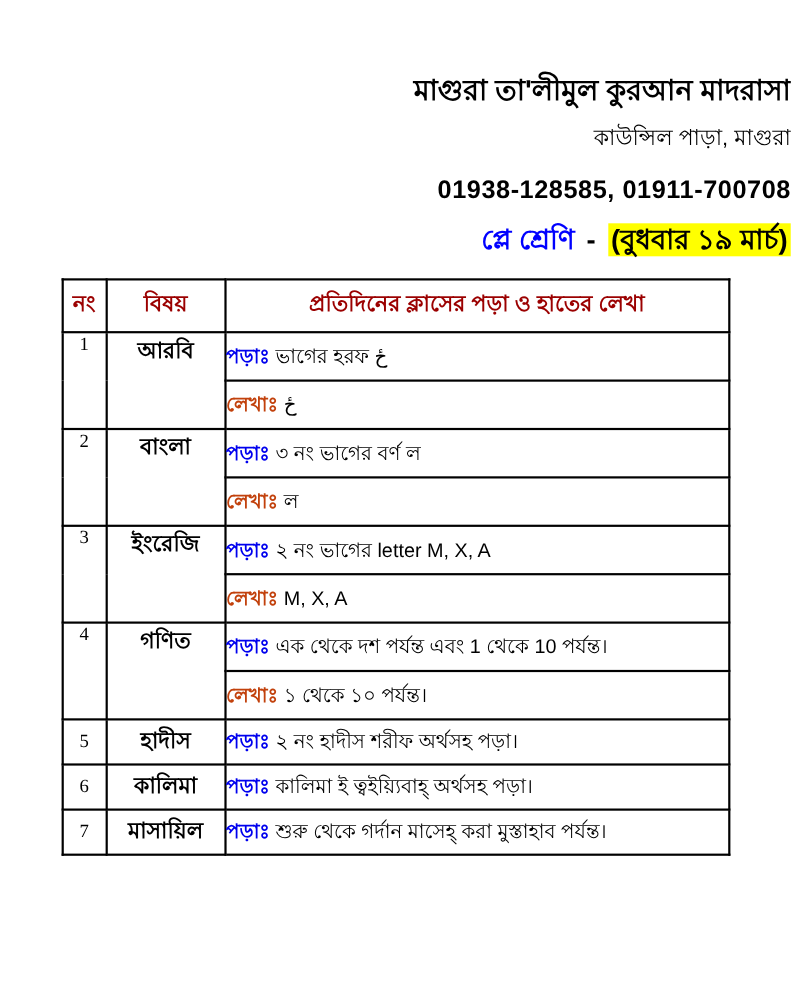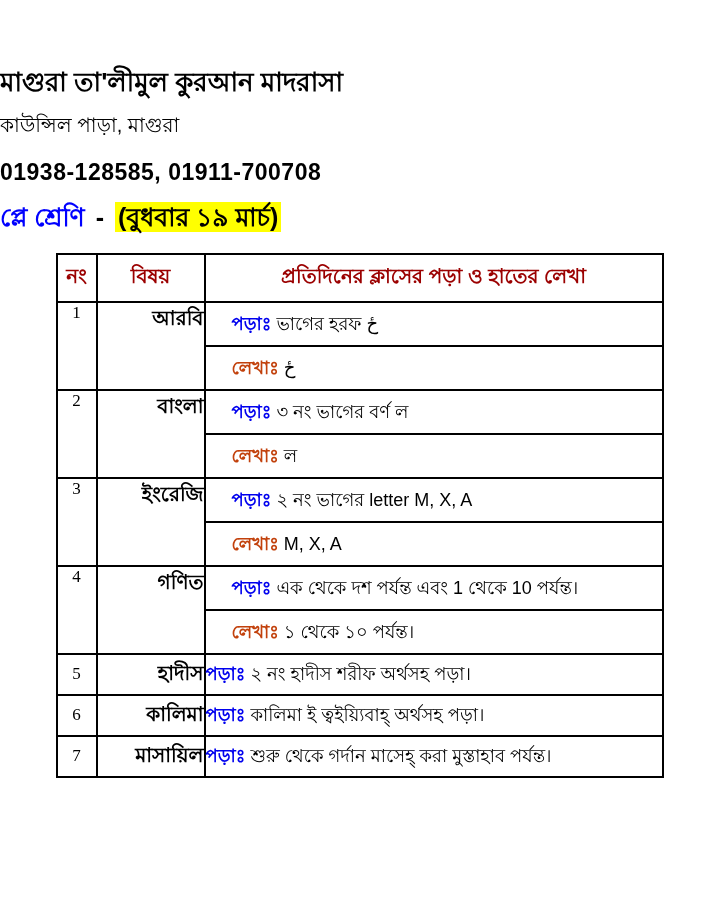--- a/index.html
+++ b/index.html
@@ -10,21 +10,21 @@
   .sheet {
     position: relative;
     width: 719px;
     height: 907px;
     background: #ffffff;
     overflow: hidden;
     font-family: "Liberation Serif", "DejaVu Serif", serif;
     color: #000;
   }
   .hdr {
-    text-align: left;
+    text-align: right;
     padding-top: 68px;
   }
   .title {
     font-size: 26px;
     font-weight: bold;
     line-height: 1.15;
     margin-bottom: 12px;
     font-family: "Liberation Sans", "DejaVu Sans", sans-serif;
   }
   .addr {
@@ -77,39 +77,39 @@
     font-family: "Liberation Sans", "DejaVu Sans", sans-serif;
   }
   td.no {
     text-align: center;
     vertical-align: top;
     padding-top: 6px;
     font-size: 17px;
     font-family: "Liberation Serif", "DejaVu Serif", serif;
   }
   td.subj {
-    text-align: right;
+    text-align: center;
     vertical-align: top;
     padding-top: 8px;
     font-size: 20px;
     font-weight: bold;
     font-family: "Liberation Sans", "DejaVu Sans", sans-serif;
   }
   tr.single td.no, tr.single td.subj {
     vertical-align: middle;
     padding-top: 0;
   }
   td.content {
     vertical-align: middle;
     padding: 4px 8px 4px 10px;
     font-size: 18px;
     line-height: 1.25;
     font-family: "Liberation Sans", "DejaVu Sans", sans-serif;
   }
-  tr.sub td.content { height: 42px; padding-left: 26px; }
+  tr.sub td.content { height: 42px; }
   tr.single td { height: 39px; }
   .lbl {
     font-weight: bold;
     margin-right: 5px;
   }
   .lbl.pora { color: #0000ee; }
   .lbl.lekha { color: #c2410c; margin-top: 29px; }
   .txt { color: #000; }
 </style>
 </head>

